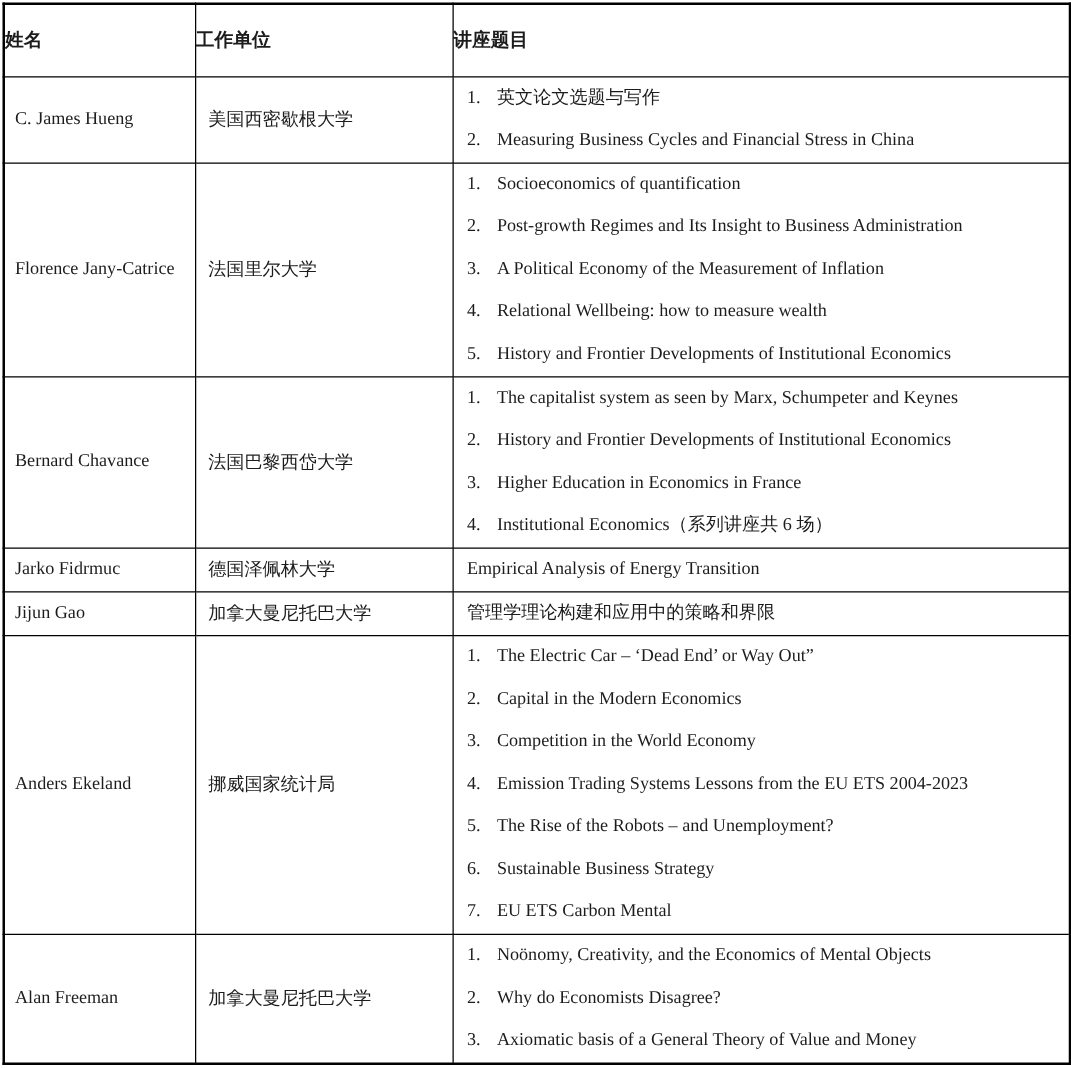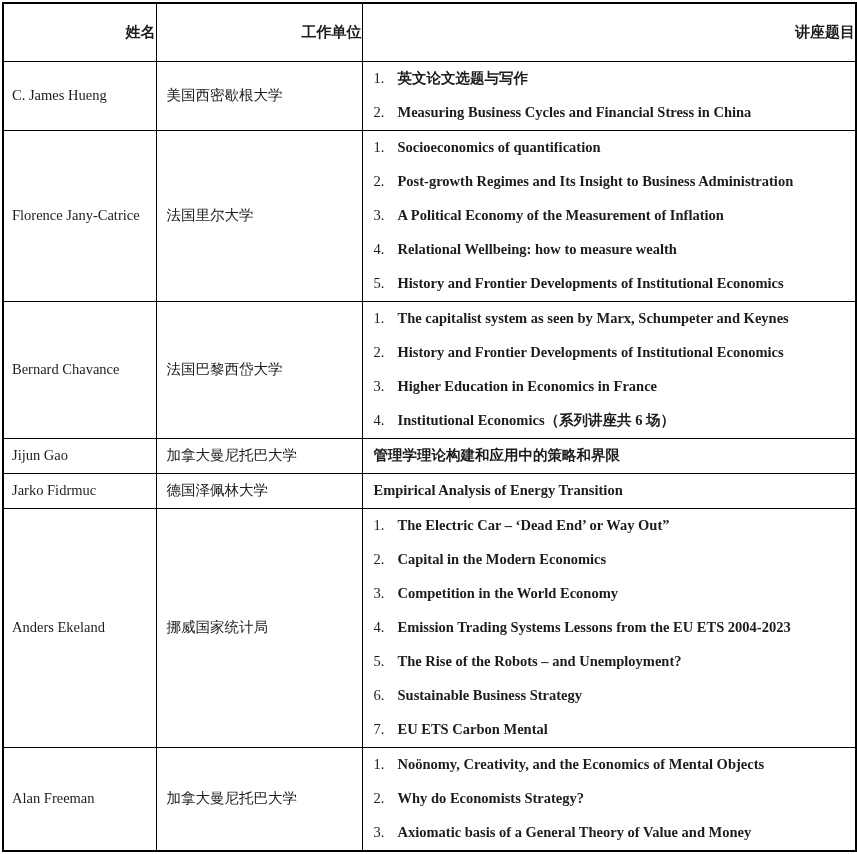--- a/index.html
+++ b/index.html
@@ -27,21 +27,21 @@
   table.lecture-table td {
     border: 1px solid #000;
   }
   col.c-name  { width: 153px; }
   col.c-affil { width: 206px; }
   col.c-topic { width: 494px; }
   th.header-cell {
     height: 58px;
     font-size: 15px;
     font-weight: bold;
-    text-align: right;
+    text-align: left;
     vertical-align: middle;
     padding: 0;
   }
   td {
     vertical-align: middle;
     font-size: 14.5px;
     padding: 0;
   }
   td.name-cell  { padding: 0 6px 0 8px; margin-top: 45px; }
   td.affil-cell { padding: 0 6px 0 10px; }
@@ -51,21 +51,20 @@
     display: flex;
     align-items: center;
     line-height: 1.2;
   }
   .topic-num {
     flex: 0 0 24px;
     width: 24px;
   }
   .topic-text {
     flex: 1 1 auto;
-    font-weight: bold;
   }
 </style>
 </head>
 <body>
 
 <div class="table-wrap">
   <table class="lecture-table">
     <colgroup>
       <col class="c-name">
       <col class="c-affil">
@@ -138,40 +137,40 @@
               <span class="topic-text">Higher Education in Economics in France</span>
             </div>
             <div class="topic-item">
               <span class="topic-num">4.</span>
               <span class="topic-text">Institutional Economics（系列讲座共 6 场）</span>
             </div>
           </td>
   </tr>
 
   <tr>
+    <td class="name-cell">Jarko Fidrmuc</td>
+    <td class="affil-cell">德国泽佩林大学</td>
+    <td class="topics-cell">
+            <div class="topic-item">
+              <span class="topic-text">Empirical Analysis of Energy Transition</span>
+            </div>
+          </td>
+  </tr>
+
+  <tr>
     <td class="name-cell">Jijun Gao</td>
     <td class="affil-cell">加拿大曼尼托巴大学</td>
     <td class="topics-cell">
             <div class="topic-item">
               <span class="topic-text">管理学理论构建和应用中的策略和界限</span>
             </div>
           </td>
   </tr>
 
   <tr>
-    <td class="name-cell">Jarko Fidrmuc</td>
-    <td class="affil-cell">德国泽佩林大学</td>
-    <td class="topics-cell">
-            <div class="topic-item">
-              <span class="topic-text">Empirical Analysis of Energy Transition</span>
-            </div>
-          </td>
-  </tr>
-
-  <tr>
     <td class="name-cell">Anders Ekeland</td>
     <td class="affil-cell">挪威国家统计局</td>
     <td class="topics-cell">
             <div class="topic-item">
               <span class="topic-num">1.</span>
               <span class="topic-text">The Electric Car – ‘Dead End’ or Way Out”</span>
             </div>
             <div class="topic-item">
               <span class="topic-num">2.</span>
               <span class="topic-text">Capital in the Modern Economics</span>
@@ -202,21 +201,21 @@
   <tr>
     <td class="name-cell">Alan Freeman</td>
     <td class="affil-cell">加拿大曼尼托巴大学</td>
     <td class="topics-cell">
             <div class="topic-item">
               <span class="topic-num">1.</span>
               <span class="topic-text">Noönomy, Creativity, and the Economics of Mental Objects</span>
             </div>
             <div class="topic-item">
               <span class="topic-num">2.</span>
-              <span class="topic-text">Why do Economists Strategy?</span>
+              <span class="topic-text">Why do Economists Disagree?</span>
             </div>
             <div class="topic-item">
               <span class="topic-num">3.</span>
               <span class="topic-text">Axiomatic basis of a General Theory of Value and Money</span>
             </div>
           </td>
   </tr>
 </tbody>
   </table>
 </div>

